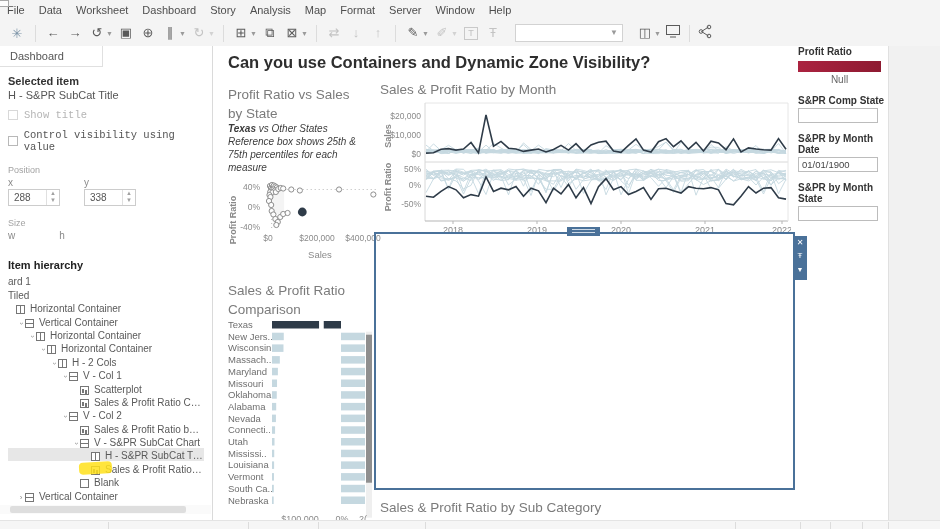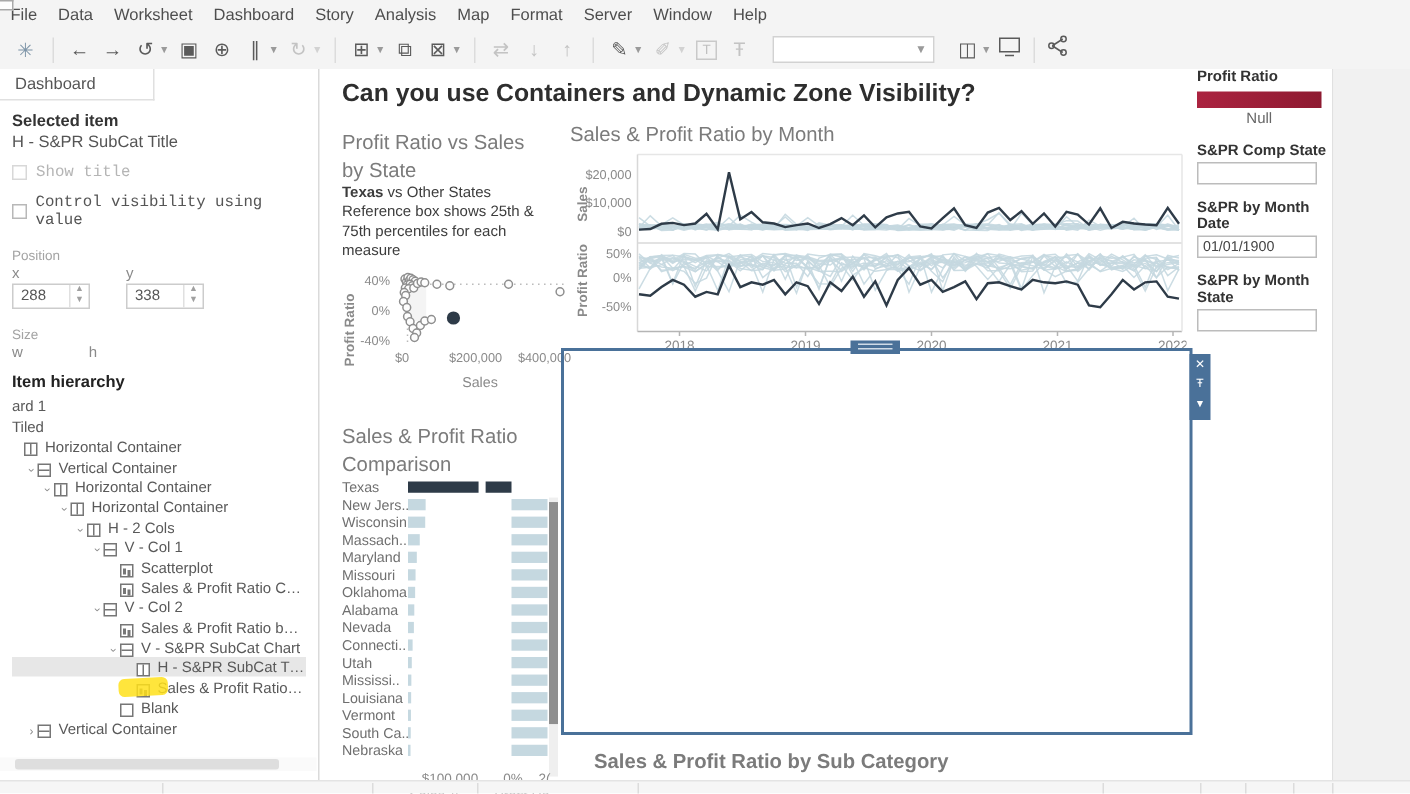--- a/index.html
+++ b/index.html
@@ -47,21 +47,21 @@
   .lp-cap { font-size:9px; color:#a3a3a3; margin-top:12px; }
   .pos-grid { display:flex; gap:16px; margin-top:2px; }
   .pos-cell { width:60px; }
   .pos-axis { font-size:10px; color:#8a8a8a; }
   .spin { width:52px; height:17px; border:1px solid #cccccc; background:#fff; position:relative;
     font-size:10px; color:#555; line-height:15px; padding-left:5px; margin-top:1px; }
   .spin i { position:absolute; right:0; top:0; width:13px; height:100%;
     border-left:1px solid #e0e0e0; font-style:normal; color:#a0a0a0; font-size:6px;
     text-align:center; line-height:7px; }
   .size-grid { display:flex; gap:44px; margin-top:2px; }
-  .hier-h { font-size:11px; font-weight:bold; color:#222; margin-top:8px; }
+  .hier-h { font-size:11px; font-weight:bold; color:#222; margin-top:18px; }
   .tree { position:relative; margin-top:3px; }
   .tree-row { position:relative; height:13.4px; display:flex; align-items:flex-end; font-size:10px; color:#595959; white-space:nowrap; }
   .tree-row.sel { background:#e7e7e7; }
   .caret { width:8px; font-size:8px; color:#8a8a8a; display:inline-block; text-align:center; flex:none; }
   .caret.open { transform:rotate(90deg); }
   .ticon { width:9px; height:9px; border:1px solid #767676; flex:none; margin-right:5px; position:relative; background:#fff; }
   .ticon.hcont:after { content:""; position:absolute; left:3px; top:0; width:1px; height:100%; background:#767676; }
   .ticon.vcont:after { content:""; position:absolute; left:0; top:3px; width:100%; height:1px; background:#767676; }
   .ticon.sheet:after { content:""; position:absolute; left:1px; bottom:1px; width:2px; height:4px; background:#767676;
     box-shadow:3px 1px 0 #767676; }
@@ -70,21 +70,21 @@
   .tree-label { overflow:hidden; text-overflow:ellipsis; }
   .ymark { position:absolute; width:33px; height:12px; background:#ffe01a; opacity:.85;
     border-radius:4px; transform:rotate(-3deg); z-index:2; }
   .lp-hscroll { position:absolute; left:0; top:459px; width:211px; height:9px; background:#fafafa; }
   .lp-hscroll div { position:absolute; left:10px; top:1px; width:176px; height:7px; background:#dedede; border-radius:2px; }
 
   
   .canvas { position:absolute; left:214px; top:46px; width:674px; height:475px; background:#fff; }
   .dash-title { position:absolute; left:14px; top:7px; font-size:16.5px; font-weight:bold; color:#2e2e2e; }
   .sec-title { position:absolute; font-size:13.5px; color:#7b7b7b; line-height:19px; }
-  .scatter-desc { position:absolute; left:14px; top:76px; font-size:10px; color:#3c3c3c; line-height:13px; }
+  .scatter-desc { position:absolute; left:14px; top:76px; font-size:10px; color:#3c3c3c; line-height:13px;font-style:italic; }
   .scatter-desc b { font-weight:bold; }
   svg text { font-family:"Liberation Sans", sans-serif; }
 
   
   .zone { position:absolute; left:160px; top:186px; width:421px; height:258px;
     border:2px solid #4a7199; background:transparent; }
   .zone-handle { position:absolute; left:353px; top:181px; width:33px; height:9px; background:#4a7199; }
   .zone-handle:after { content:""; position:absolute; left:5px; top:2px; width:23px; height:1px;
     background:#cfdbe7; box-shadow:0 3px 0 #cfdbe7; }
   .zone-strip { position:absolute; left:579px; top:190px; width:14px; height:44px; background:#4a7199;
@@ -486,21 +486,21 @@
         </svg></div>
 
     <div class="zone"></div>
     <div class="zone-handle"></div>
     <div class="zone-strip">
       <span class="zs">✕</span>
       <span class="zs">Ŧ</span>
       <span class="zs dd">▼</span>
     </div>
 
-    <div class="sec-title" style="left:182px; top:452px;font-weight:bold;">Sales &amp; Profit Ratio by Sub Category</div>
+    <div class="sec-title" style="left:166px; top:452px;">Sales &amp; Profit Ratio by Sub Category</div>
   </div>
 
   <div class="rp-divider"></div>
   <div class="rp-gray"></div>
 
   <div class="right-panel">
     <div class="rp-title">Profit Ratio</div>
     <div class="rp-colorbar"></div>
     <div class="rp-null">Null</div>
     <div class="rp-param-label">S&amp;PR Comp State</div>

